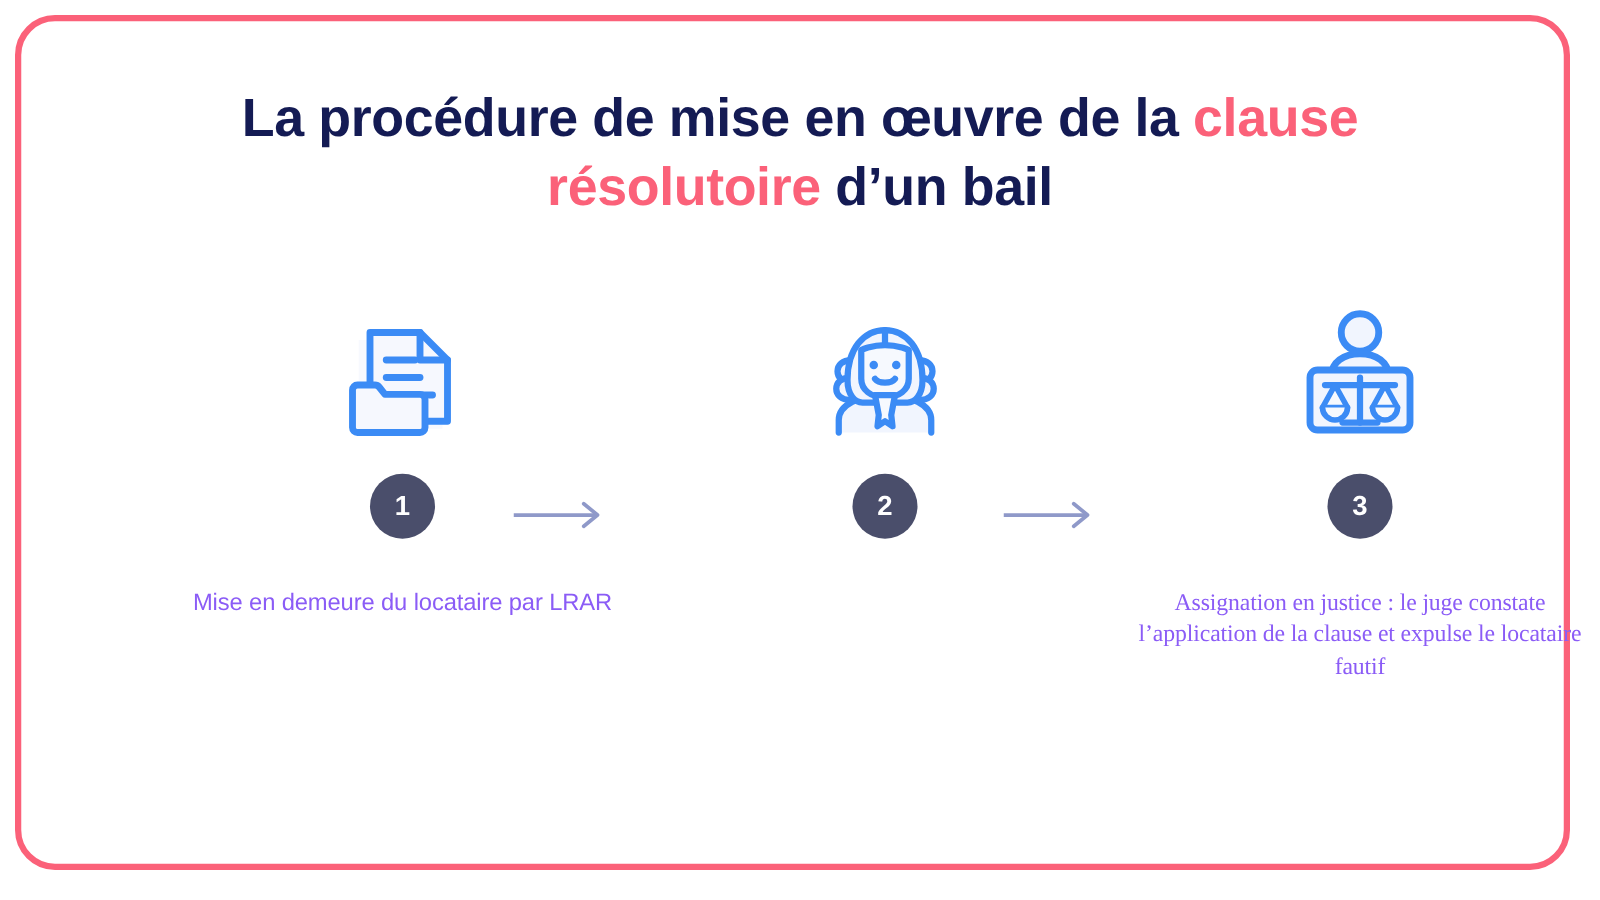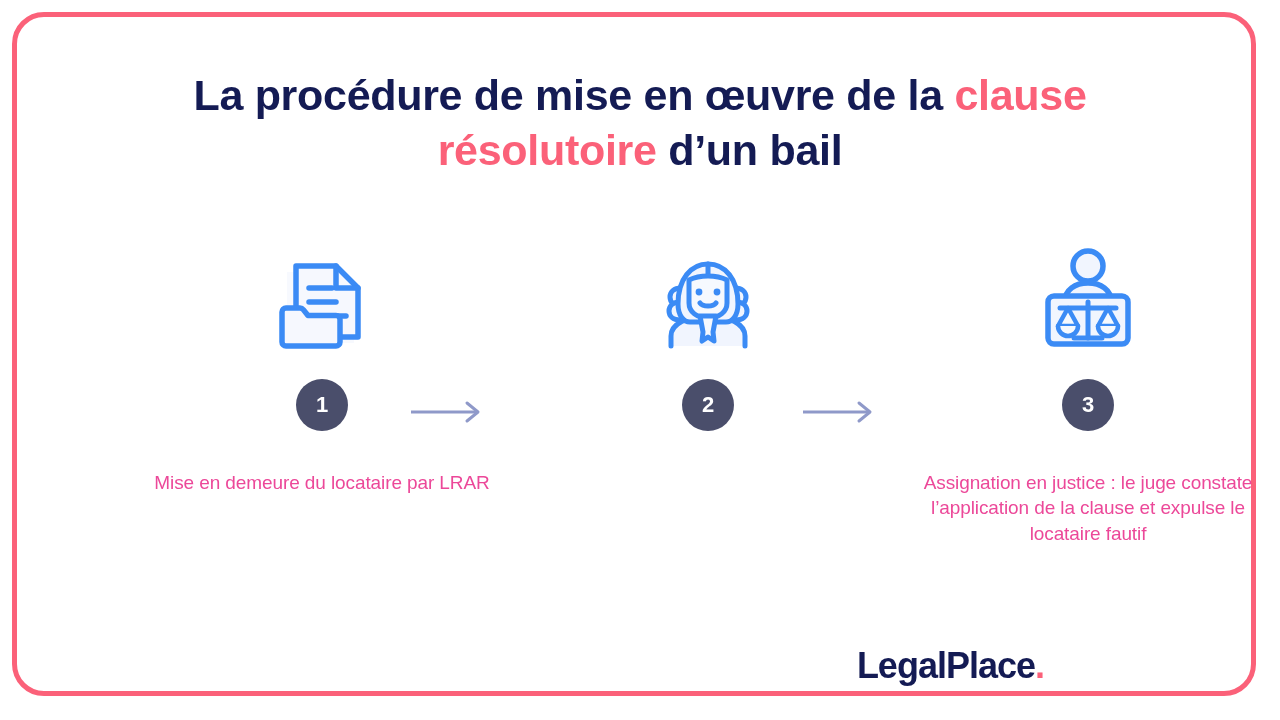--- a/index.html
+++ b/index.html
@@ -90,24 +90,24 @@
     display: flex;
     align-items: center;
     justify-content: center;
     line-height: 1;
   }
 
   .caption {
     margin-top: 20px;
     font-size: 19px;
     line-height: 1.33;
-    color: #ec4899;
+    color: #8b5cf6;
     letter-spacing: -0.1px;
   }
-  .caption-3 { width: 360px; }
+  .caption-3 { width: 360px; font-family: Liberation Serif, serif; }
 
   
   .arrow {
     position: absolute;
     top: 160px;
     width: 74px;
     height: 24px;
   }
   .arrow-1 { left: 350px; }
   .arrow-2 { left: 742px; }
@@ -238,17 +238,14 @@
         </span>
       </div>
       <div class="badge-row">
         <div class="badge">3</div>
       </div>
       <div class="caption caption-3">Assignation en justice : le juge constate l’application de la clause et expulse le locataire fautif</div>
     </div>
 
   </div>
 
-  <div class="logo">
-    <span>LegalPlace</span><span class="dot">.</span>
-  </div>
 
 </div>
 
 </body></html>

